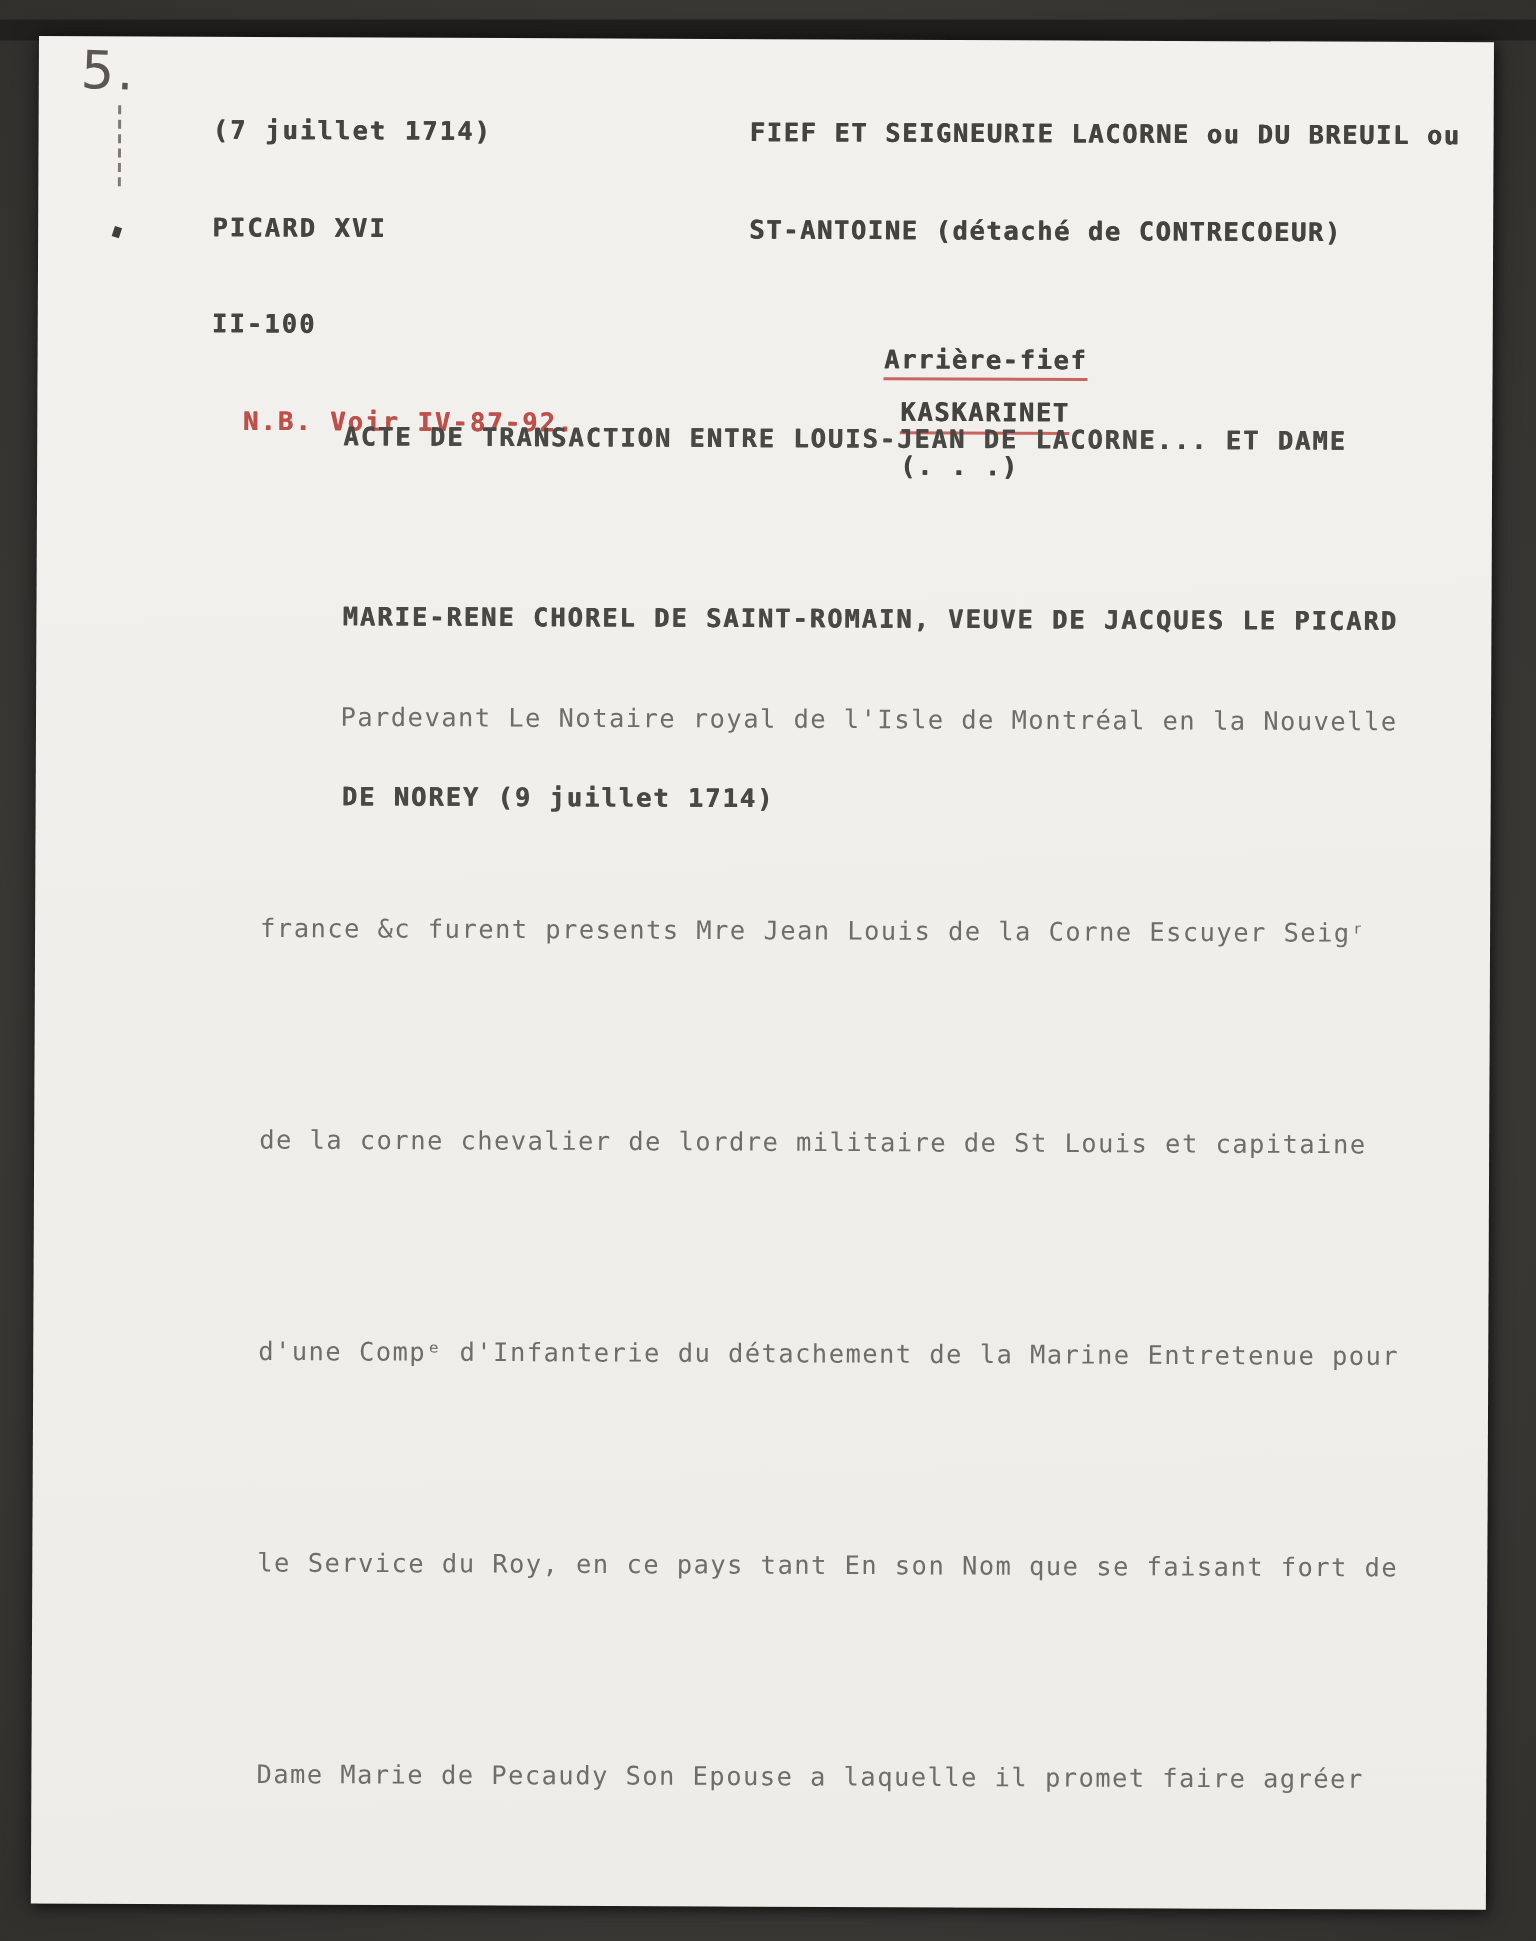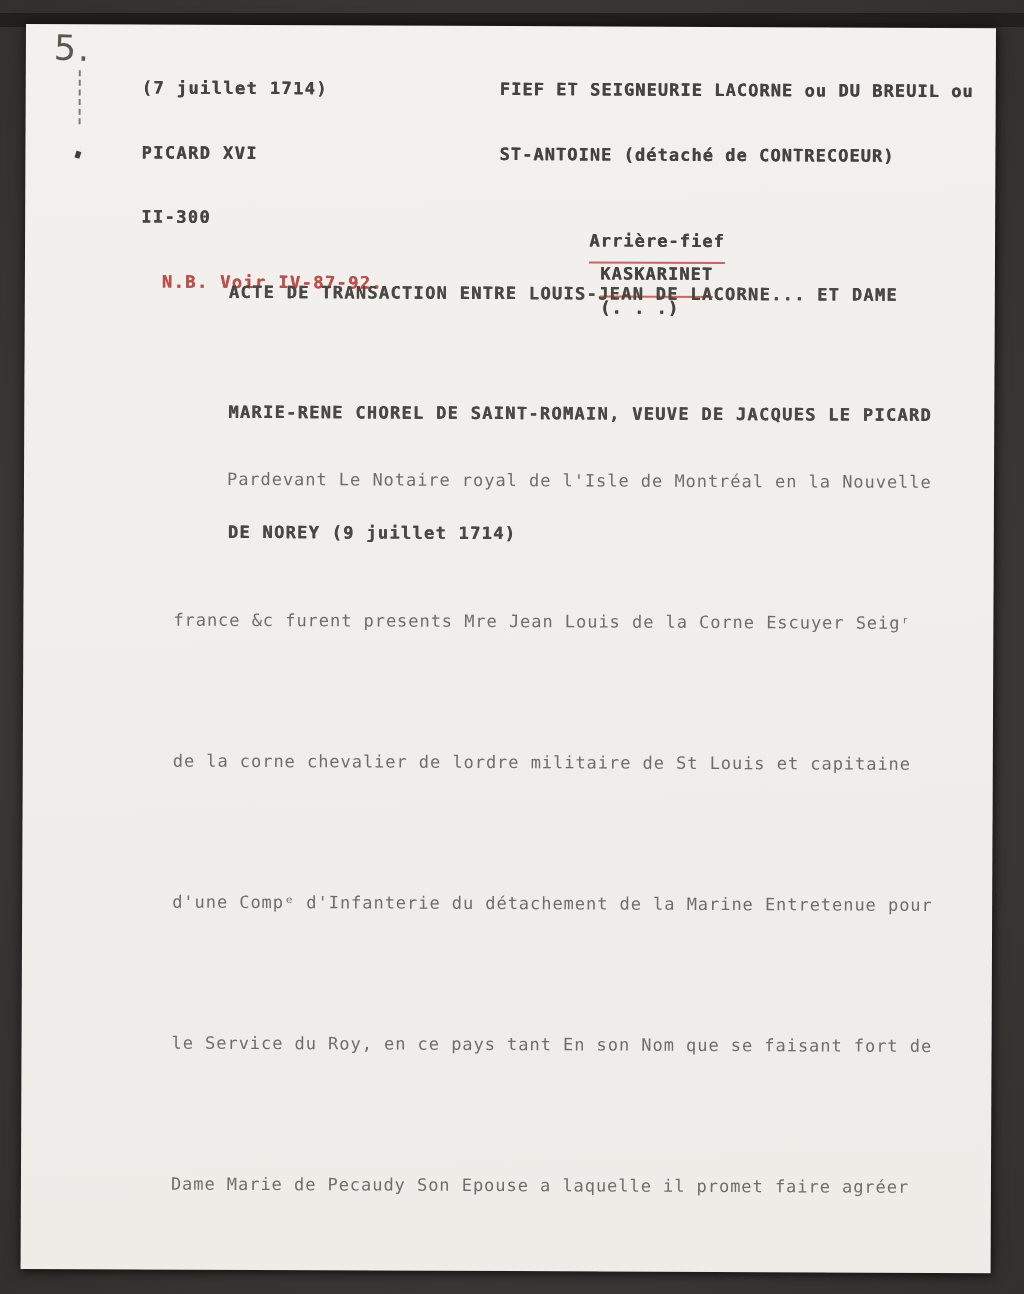--- a/index.html
+++ b/index.html
@@ -92,23 +92,23 @@
     top: 10px;
     line-height: 21.5px;
     font-weight: bold;
     letter-spacing: 1.05px;
     color: #45433e;
     text-shadow: 0.4px 0 0 #45433e;
   }
   .heading-line3 span { display: inline-block; }
   .u-red {
     border-bottom: 2.5px solid #c9655e;
-    padding-bottom: 10px;
+    padding-bottom: 0;
   }
-  .sp { margin-left: 11px; }
+  .sp { margin-left: 11px; margin-top: 12px; }
 
   .title-block {
     position: absolute;
     left: 204px;
     top: 167px;
     line-height: 40px;
     font-weight: bold;
     letter-spacing: 1.3px;
     color: #4a4843;
     text-shadow: 0.4px 0 0 #4a4843;
@@ -132,21 +132,21 @@
 
   <div class="paper">
 
     <div class="page-num">5.</div>
     <div class="pencil-dash"></div>
     <div class="pencil-mark"></div>
 
     <div class="ref-block typed">
       <div>(7 juillet 1714)</div>
       <div>PICARD XVI</div>
-      <div>II-300</div>
+      <div>II-100</div>
       <div class="ref-note">N.B. Voir IV-87-92.</div>
     </div>
 
     <div class="heading-block typed">
       <div>FIEF ET SEIGNEURIE LACORNE ou DU BREUIL ou</div>
       <div>ST-ANTOINE (détaché de CONTRECOEUR)</div>
       <div class="heading-line3">
         <span class="u-red">Arrière-fief</span>
         <span class="u-red sp">KASKARINET</span>
         <span class="sp">(. . .)</span>

